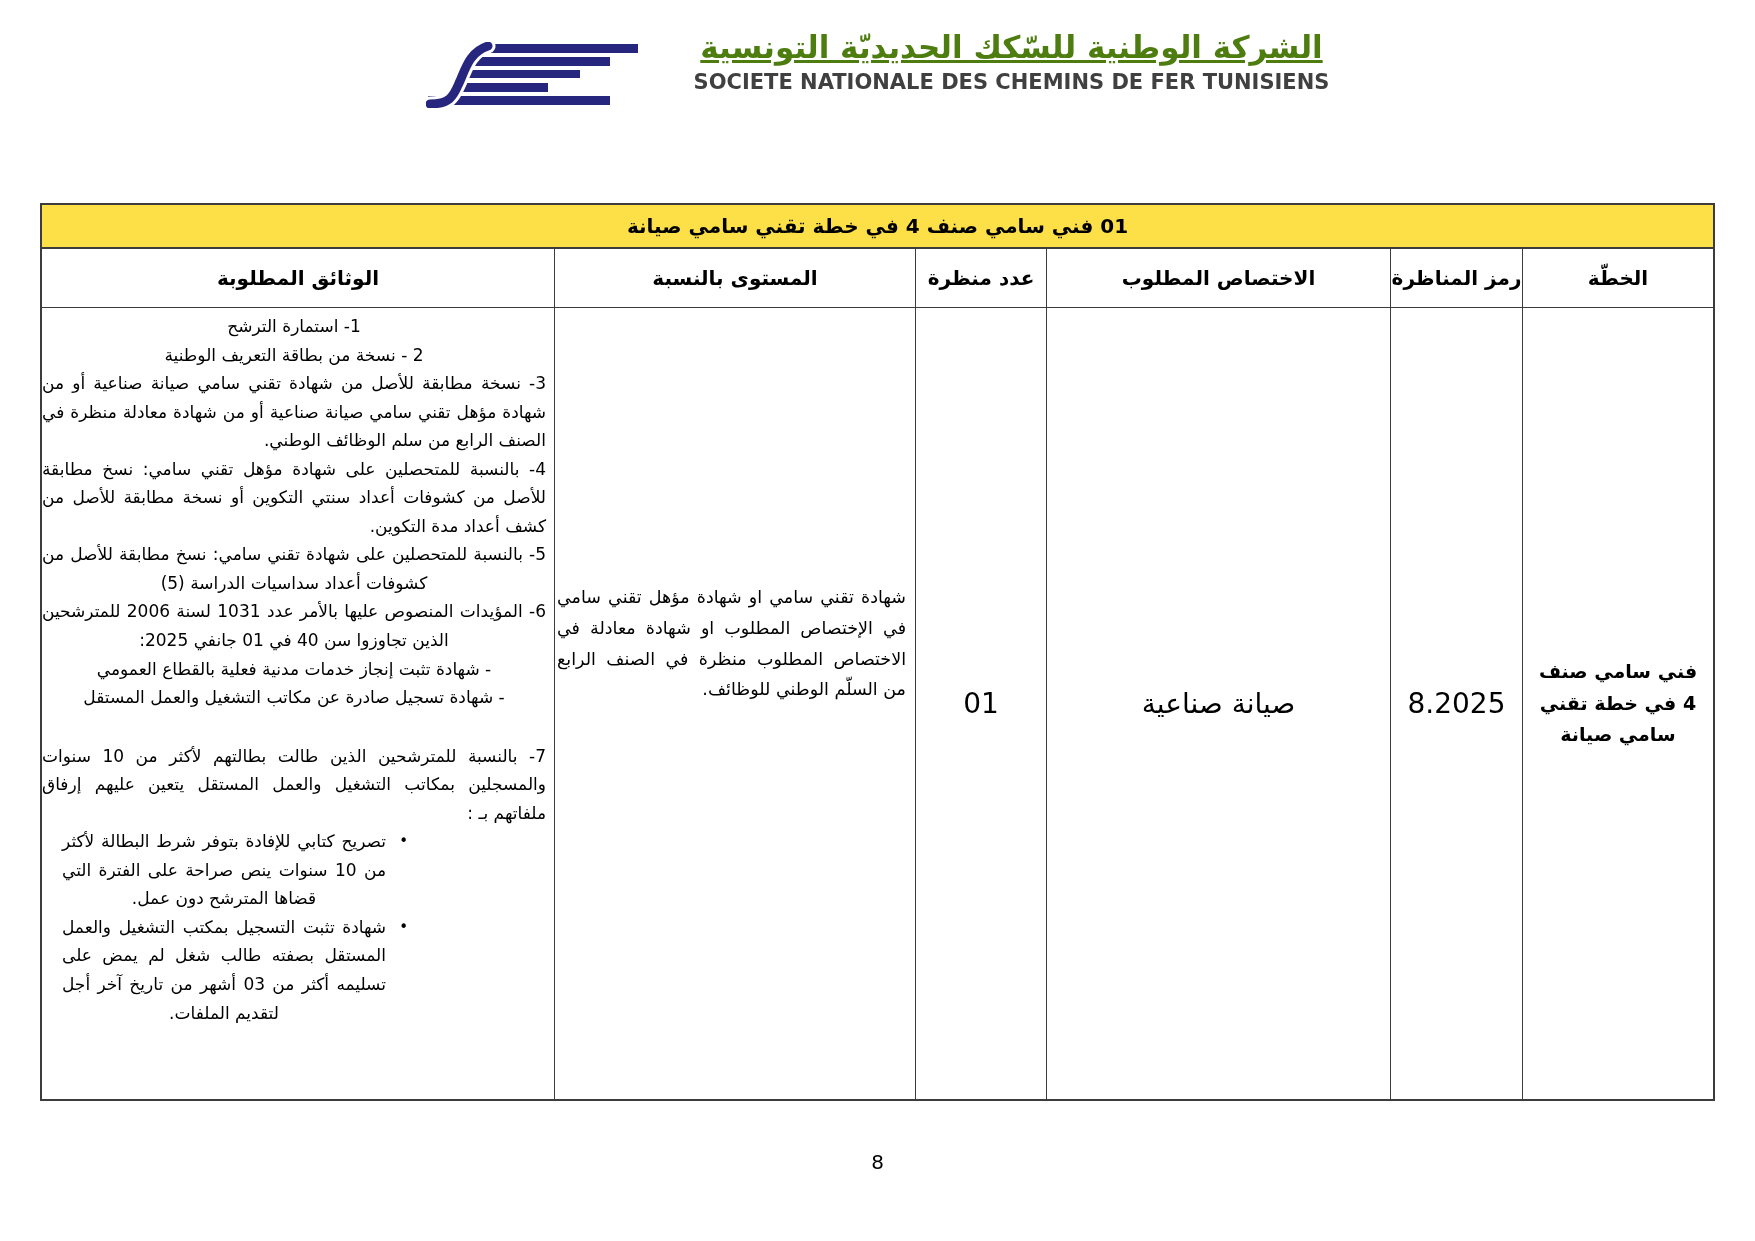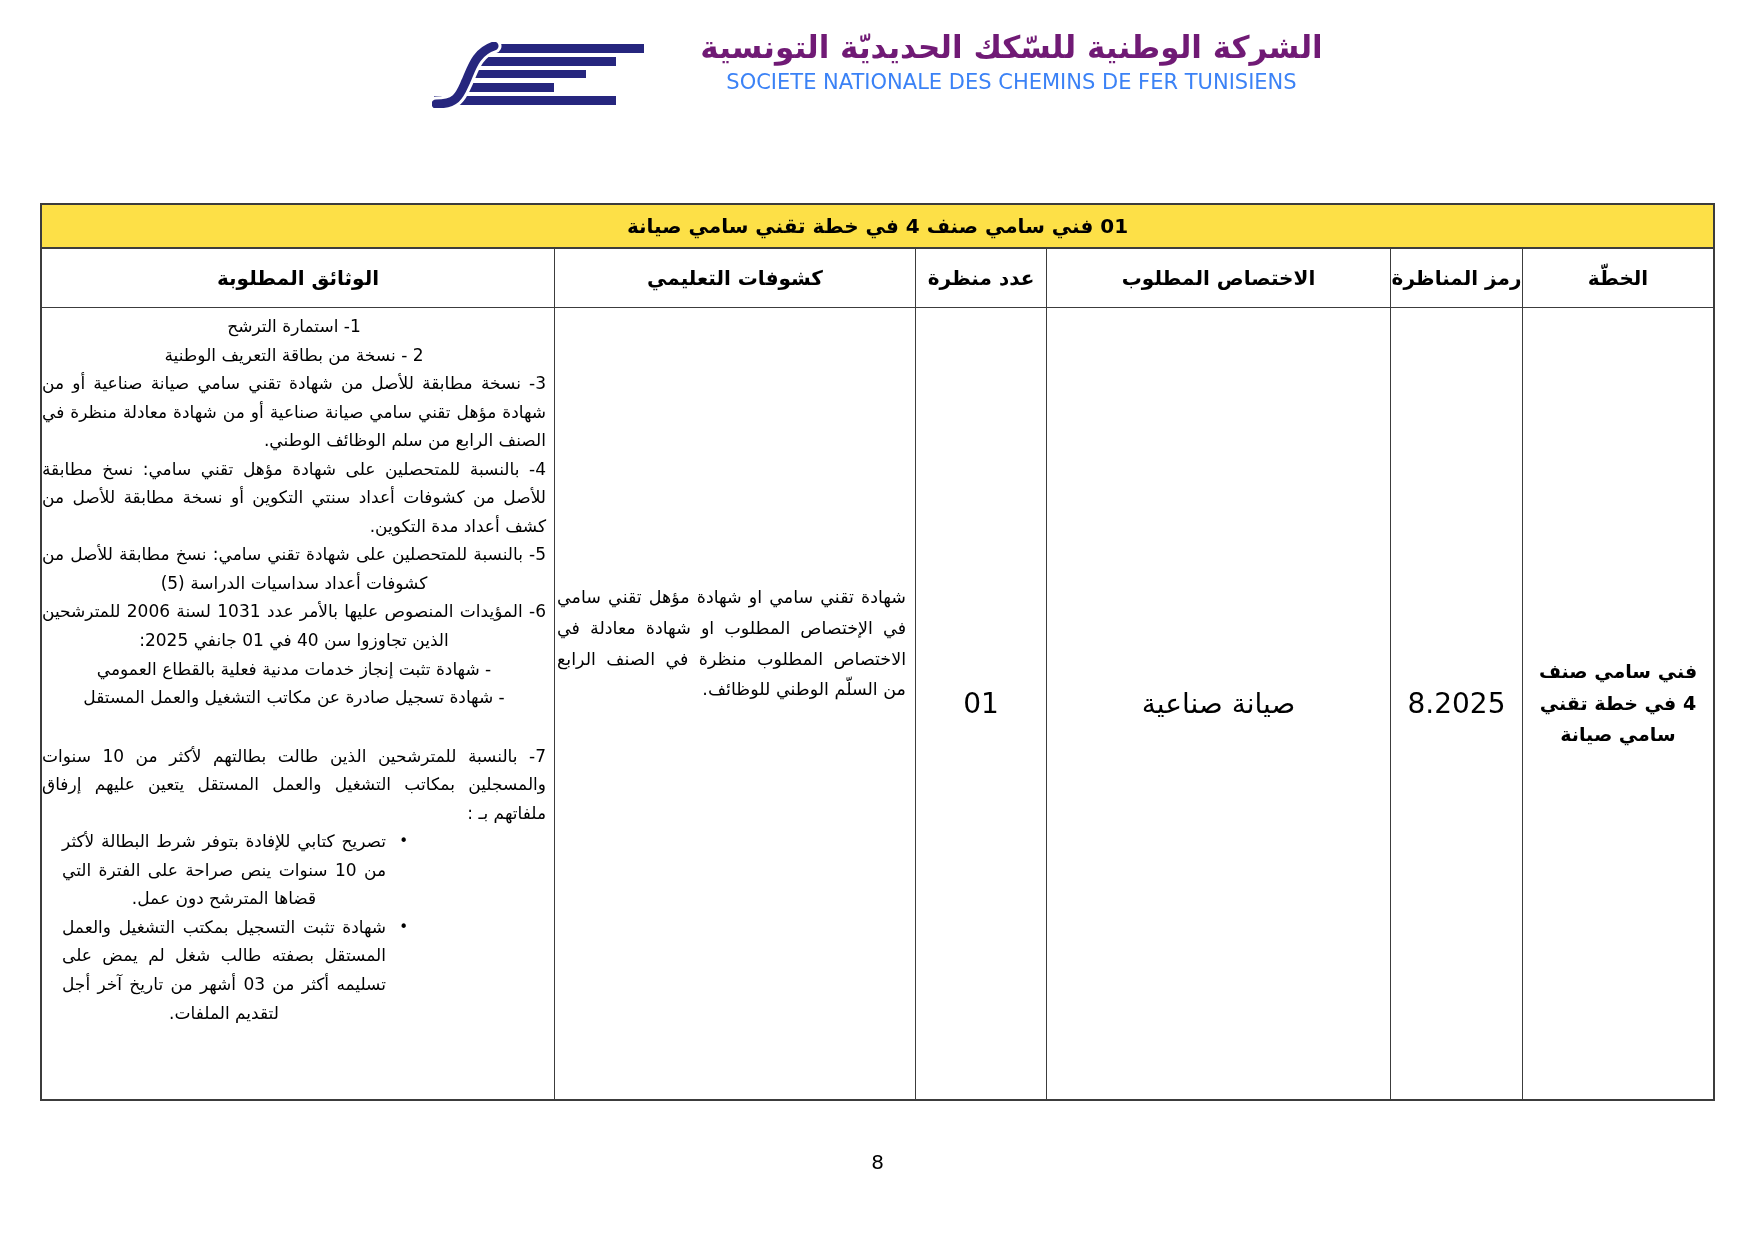--- a/index.html
+++ b/index.html
@@ -9,24 +9,24 @@
   }
 
   
   .header-block{
     position:absolute;top:26px;left:0;width:100%;
     display:flex;justify-content:center;align-items:flex-start;gap:56px;
   }
   .logo-wrap{width:212px;height:66px;margin-top:16px;flex:0 0 auto;}
   .company{text-align:center;direction:rtl;}
   .company-ar{
-    font-size:31px;font-weight:bold;color:#701a75;line-height:42px;white-space:nowrap;
+    font-size:31px;font-weight:bold;color:#4d7c0f;line-height:42px;white-space:nowrap;text-decoration:underline;
   }
   .company-fr{
-    direction:ltr;font-size:21px;font-weight:normal;color:#3b82f6;
+    direction:ltr;font-size:21px;font-weight:bold;color:#404040;
     letter-spacing:0px;margin-top:2px;white-space:nowrap;
   }
 
   
   .doc-table{
     position:absolute;left:40px;top:203px;width:1675px;box-sizing:border-box;
     border:2px solid #3c3c3c;direction:rtl;background:#fff;
   }
   .title-row{
     height:42px;background:#fde047;border-bottom:2px solid #3c3c3c;
@@ -90,21 +90,21 @@
 
 <div class="doc-table">
 
   <div class="title-row">01 فني سامي صنف 4 في خطة تقني سامي صيانة</div>
 
   <div class="grid head">
     <div class="cell">الخطّة</div>
     <div class="cell">رمز المناظرة</div>
     <div class="cell">الاختصاص المطلوب</div>
     <div class="cell">عدد منظرة</div>
-    <div class="cell">كشوفات التعليمي</div>
+    <div class="cell">المستوى بالنسبة</div>
     <div class="cell">الوثائق المطلوبة</div>
   </div>
 
   <div class="grid bodyrow">
 
     <div class="cell cell-center cell-plan">فني سامي صنف 4 في خطة تقني سامي صيانة</div>
 
     <div class="cell cell-center">8.2025</div>
 
     <div class="cell cell-center">صيانة صناعية</div>

